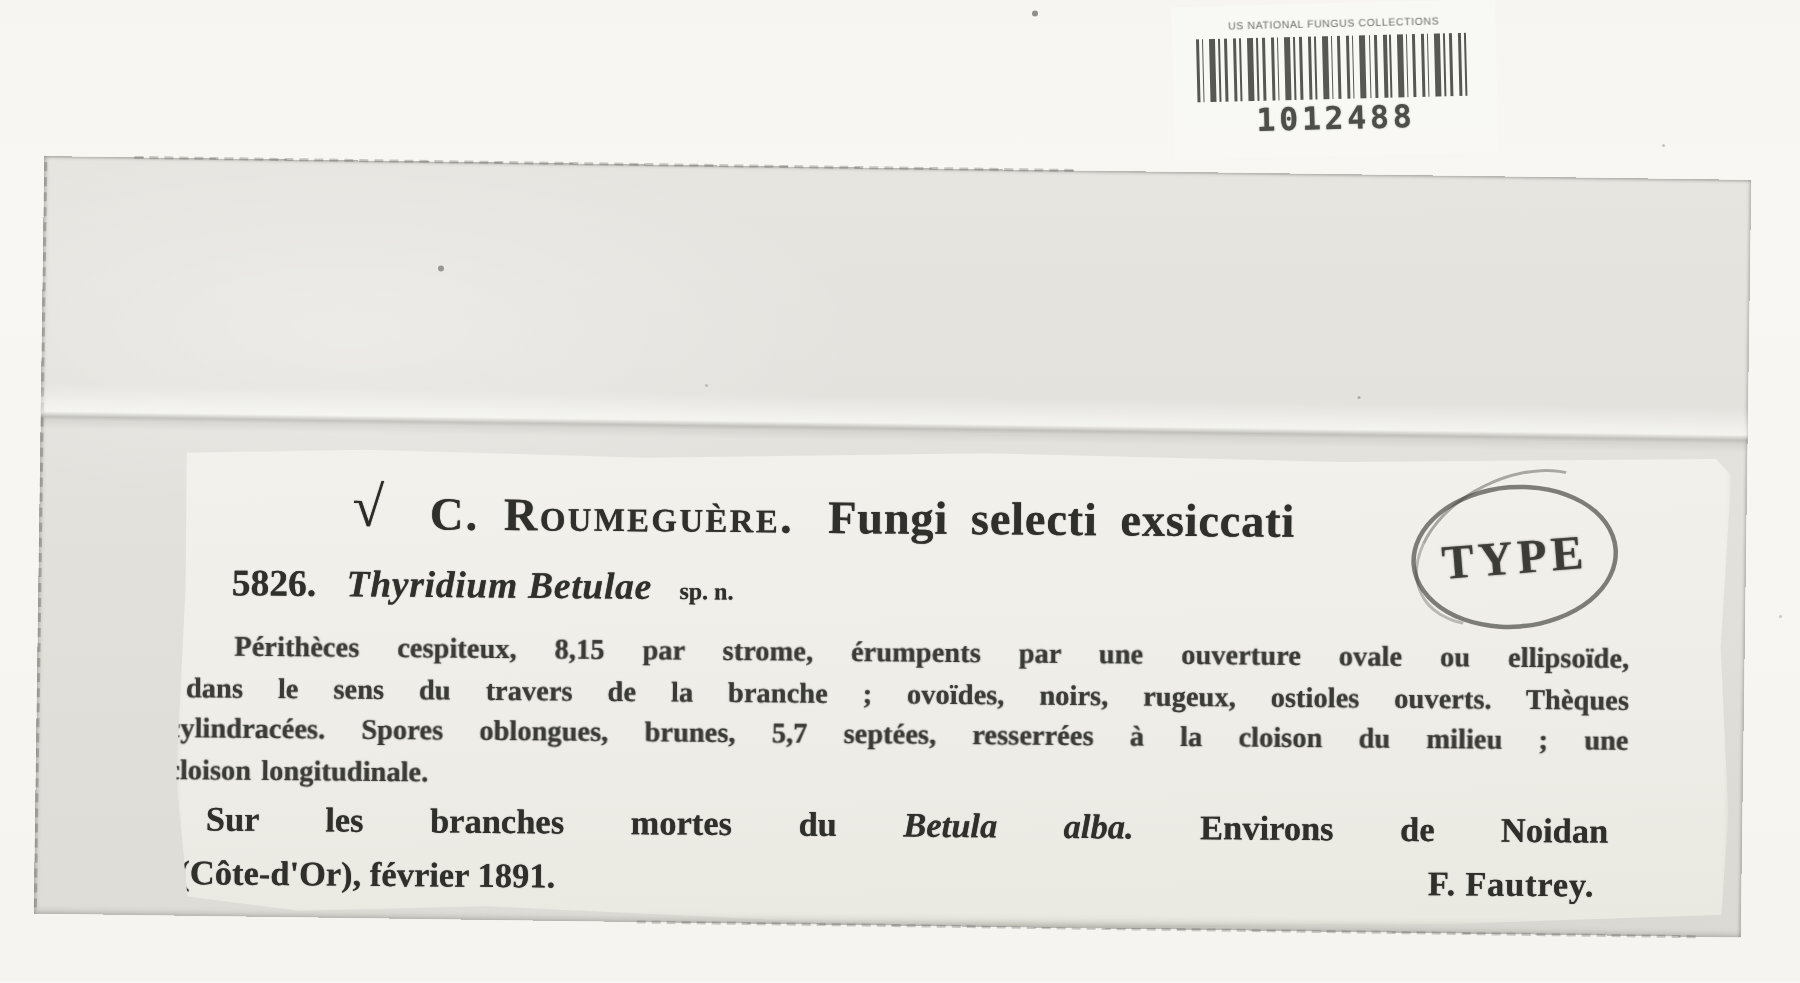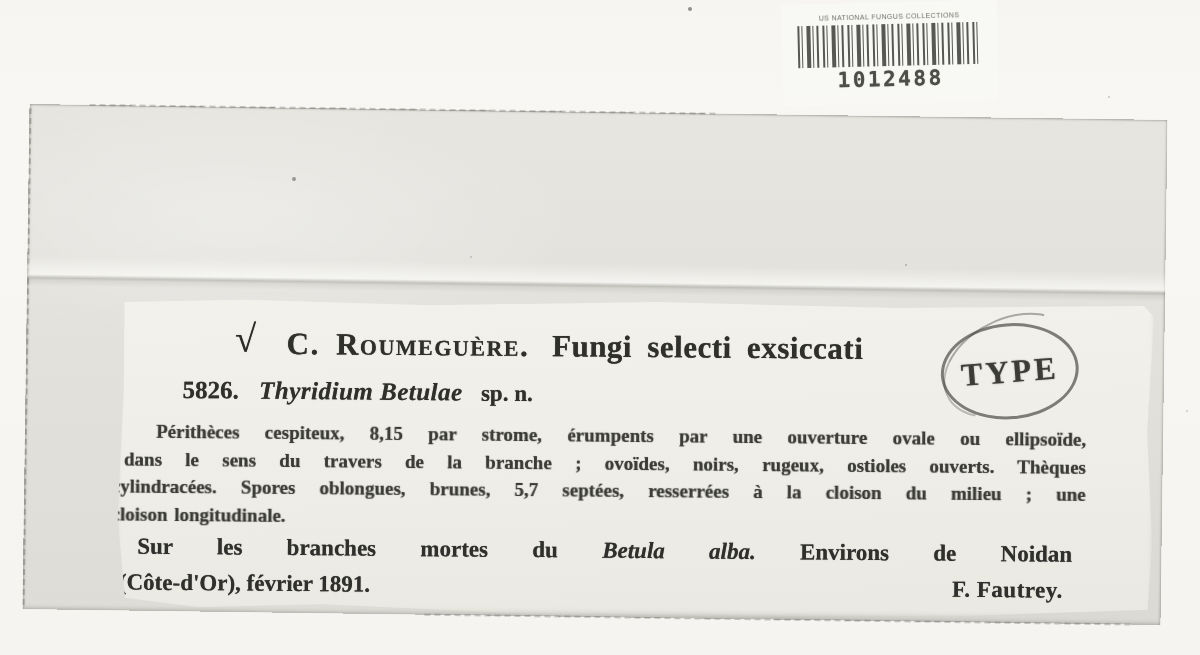--- a/index.html
+++ b/index.html
@@ -99,23 +99,23 @@
     font-weight:normal;font-size:38px;margin-right:16px;
     position:relative;top:-2px;color:#2b2b28;
   }
   .author{font-variant:small-caps;letter-spacing:1.5px;margin-right:8px;}
   .series-title{letter-spacing:0.5px;}
   .species-line{
     position:absolute;left:36px;top:80px;white-space:nowrap;
     font-weight:bold;font-size:25px;
     text-shadow:0 0 0.7px rgba(47,47,44,0.8);
   }
-  .species-num{margin-right:14px;margin-left:28px;}
+  .species-num{margin-right:14px;}
   .species-name{font-style:italic;margin-right:12px;letter-spacing:0.5px;}
-  .species-suffix{font-size:23px;}
+  .species-suffix{font-size:16px;}
   .desc{
     position:absolute;left:6px;top:122px;width:962px;
     font-size:19px;font-weight:700;line-height:27.5px;
     color:#3a3a36;word-spacing:2px;
     text-shadow:0 0 0.8px rgba(58,58,54,0.85);
     filter:blur(0.2px);
   }
   .dline{text-align:justify;text-align-last:justify;}
   .dline.indent{padding-left:32px;}
   .dline.shift-left{margin-left:-12px;}

